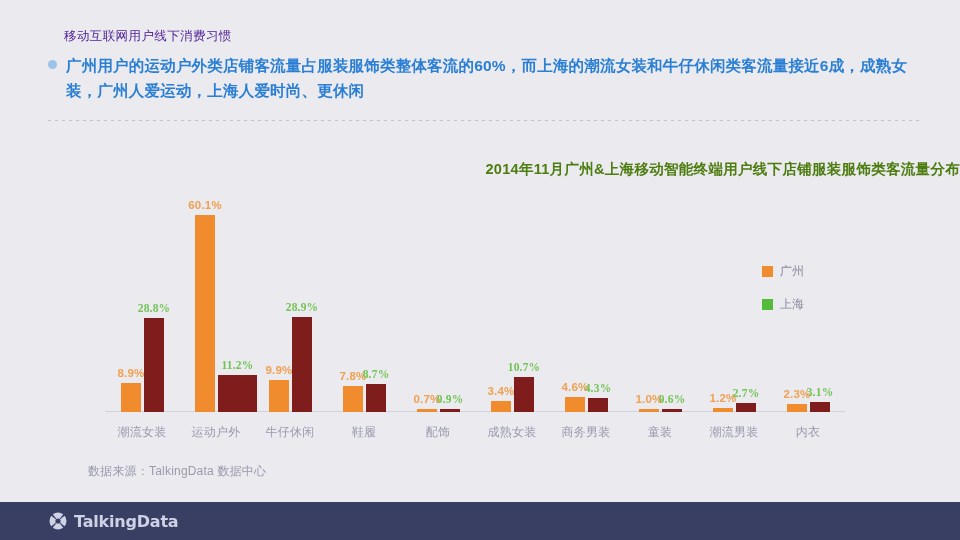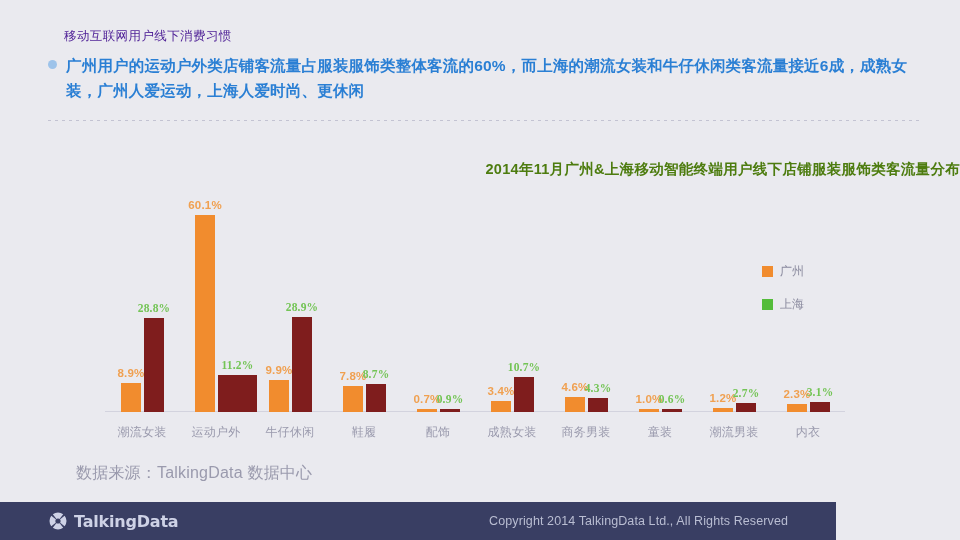--- a/index.html
+++ b/index.html
@@ -147,34 +147,34 @@
     height: 11px;
     margin-right: 7px;
   }
   .legend-label {
     font-size: 12px;
     color: #8a8a9e;
   }
 
   .source-note {
     position: absolute;
-    left: 76px;
+    left: 88px;
     top: 463px;
-    font-size: 16px;
+    font-size: 12px;
     color: #9a9aad;
     letter-spacing: .2px;
     text-align: center;
   }
 
   
   .footer {
     position: absolute;
     left: 0;
     bottom: 0;
-    width: 836px;
+    width: 960px;
     height: 38px;
     background: #393e63;
     display: flex;
     align-items: center;
   }
   .logo {
     display: flex;
     align-items: center;
     margin-left: 48px;
   }
@@ -328,14 +328,13 @@
         <path d="M10 10 L15.2 16.7 A8.5 8.5 0 0 1 10 18.5 Z"></path>
         <path d="M10 10 L10 18.5 A8.5 8.5 0 0 1 4.8 16.7 Z"></path>
         <path d="M10 10 L3.3 15.2 A8.5 8.5 0 0 1 1.5 10 Z"></path>
         <path d="M10 10 L1.5 10 A8.5 8.5 0 0 1 3.3 4.8 Z"></path>
         <path d="M10 10 L4.8 3.3 A8.5 8.5 0 0 1 10 1.5 Z"></path>
       </g>
       <circle cx="10" cy="10" r="2.6" fill="#393e63"></circle>
     </svg>
     <span class="logo-text">TalkingData</span>
   </div>
-  <div class="copyright">Copyright 2014 TalkingData Ltd., All Rights Reserved</div>
 </div>
 
 </body></html>

